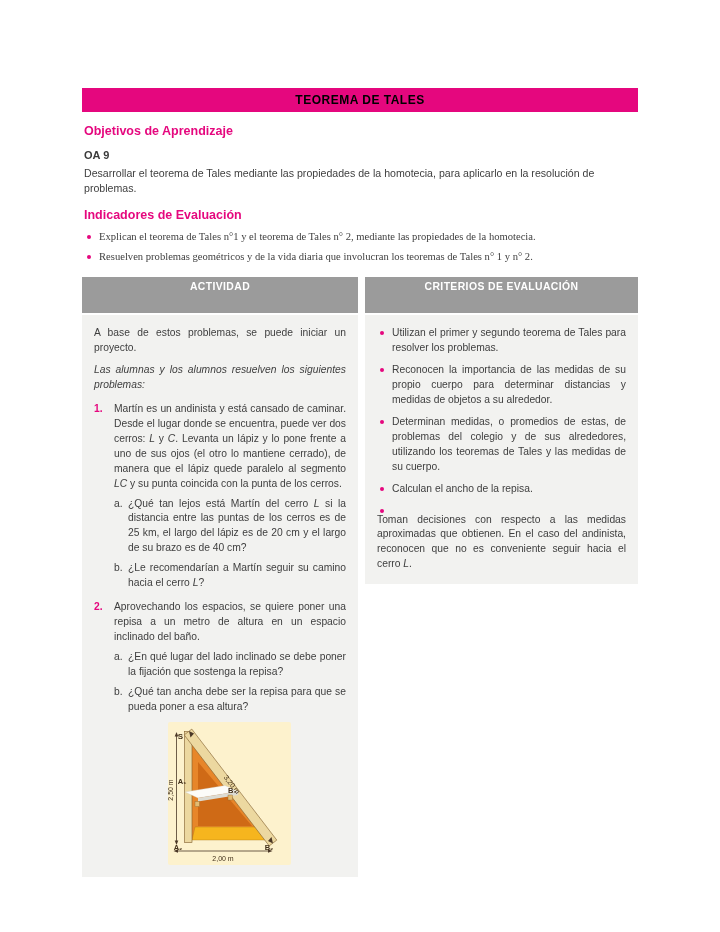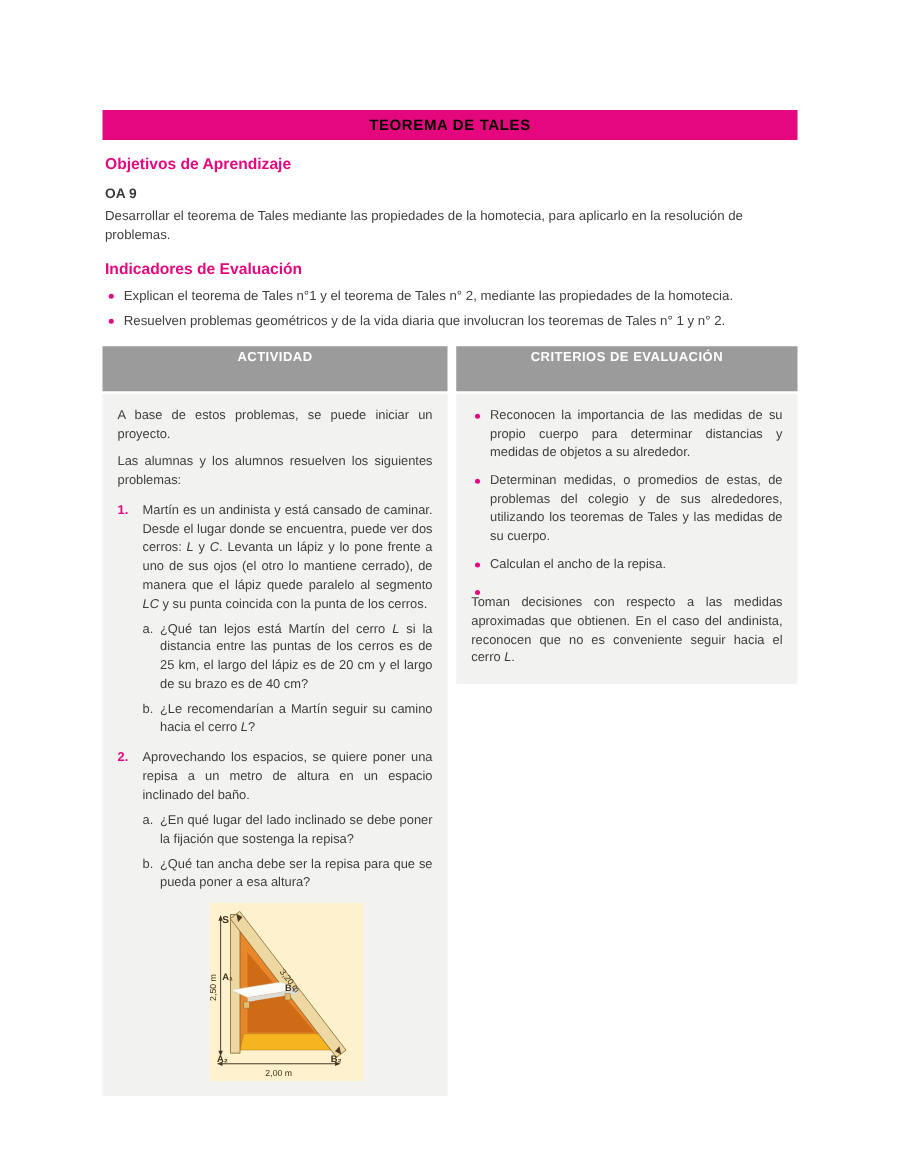--- a/index.html
+++ b/index.html
@@ -24,36 +24,36 @@
   .oa-desc { font-size:10.6px; color:#3e3e3e; margin:5px 0 0 2px; line-height:1.4; }
 
   ul.plist { list-style:none; margin:0; padding:0; }
   ul.plist li { display:flex; align-items:flex-start; }
   .dot {
     width:4px; height:4px; border-radius:50%; background:var(--accent,#e5077e);
     flex:none; margin:5px 8px 0 3px;
   }
   .ind-list { margin:8px 0 0 2px !important; }
   .ind-list li { font-size:10.6px; line-height:1.4; margin-bottom:6px; }
-  .ind-list li > span.txt { flex:1; }
+  .ind-list li > span.txt { flex:1;font-family:Liberation Serif, serif; }
 
   .eval-table { display:flex; gap:7px; margin-top:12px; align-items:flex-start; }
   .col-activity { width:276px; }
   .col-criteria { width:273px; }
   .th {
     background:var(--header-gray,#9b9b9b); color:#fff; height:36px; line-height:20px;
     text-align:center; font-size:10.4px; font-weight:bold; letter-spacing:.4px;
     margin-bottom:2px;
   }
   .cell {
     background:var(--cell-bg,#f2f2f0); padding:11px 12px 12px;
     font-size:10.3px; line-height:1.45; text-align:justify; color:#3e3e3e;
   }
   .cell p { margin:0 0 7px; }
-  .cell p:last-of-type { margin-bottom:0; }
+  .cell p:last-of-type { margin-bottom:0;font-style:italic; }
 
   .problems { margin:9px 0 0; padding:0; list-style:none; }
   .problem { display:flex; margin-bottom:9px; }
   .problem:last-child { margin-bottom:0; }
   .p-num { color:var(--accent,#e5077e); font-weight:bold; width:20px; flex:none; }
   .p-body { flex:1; }
   .subitems { margin-top:5px; }
   .subitem { display:flex; margin-top:5px; }
   .s-letter { width:14px; flex:none; }
   .s-text { flex:1; text-align:justify; }
@@ -178,20 +178,24 @@
         </div>
       </div>
     </div>
 
     <div class="col-criteria">
       <div class="th">CRITERIOS DE EVALUACIÓN</div>
       <div class="cell">
         <ul class="plist crit-list">
           <li>
             <span class="dot"></span>
+            <span class="txt"><span>Utilizan el primer y segundo teorema de Tales para resolver los problemas.</span></span>
+          </li>
+          <li>
+            <span class="dot"></span>
             <span class="txt"><span>Reconocen la importancia de las medidas de su propio cuerpo para determinar distancias y medidas de objetos a su alrededor.</span></span>
           </li>
           <li>
             <span class="dot"></span>
             <span class="txt"><span>Determinan medidas, o promedios de estas, de problemas del colegio y de sus alrededores, utilizando los teoremas de Tales y las medidas de su cuerpo.</span></span>
           </li>
           <li>
             <span class="dot"></span>
             <span class="txt"><span>Calculan el ancho de la repisa.</span></span>
           </li>

